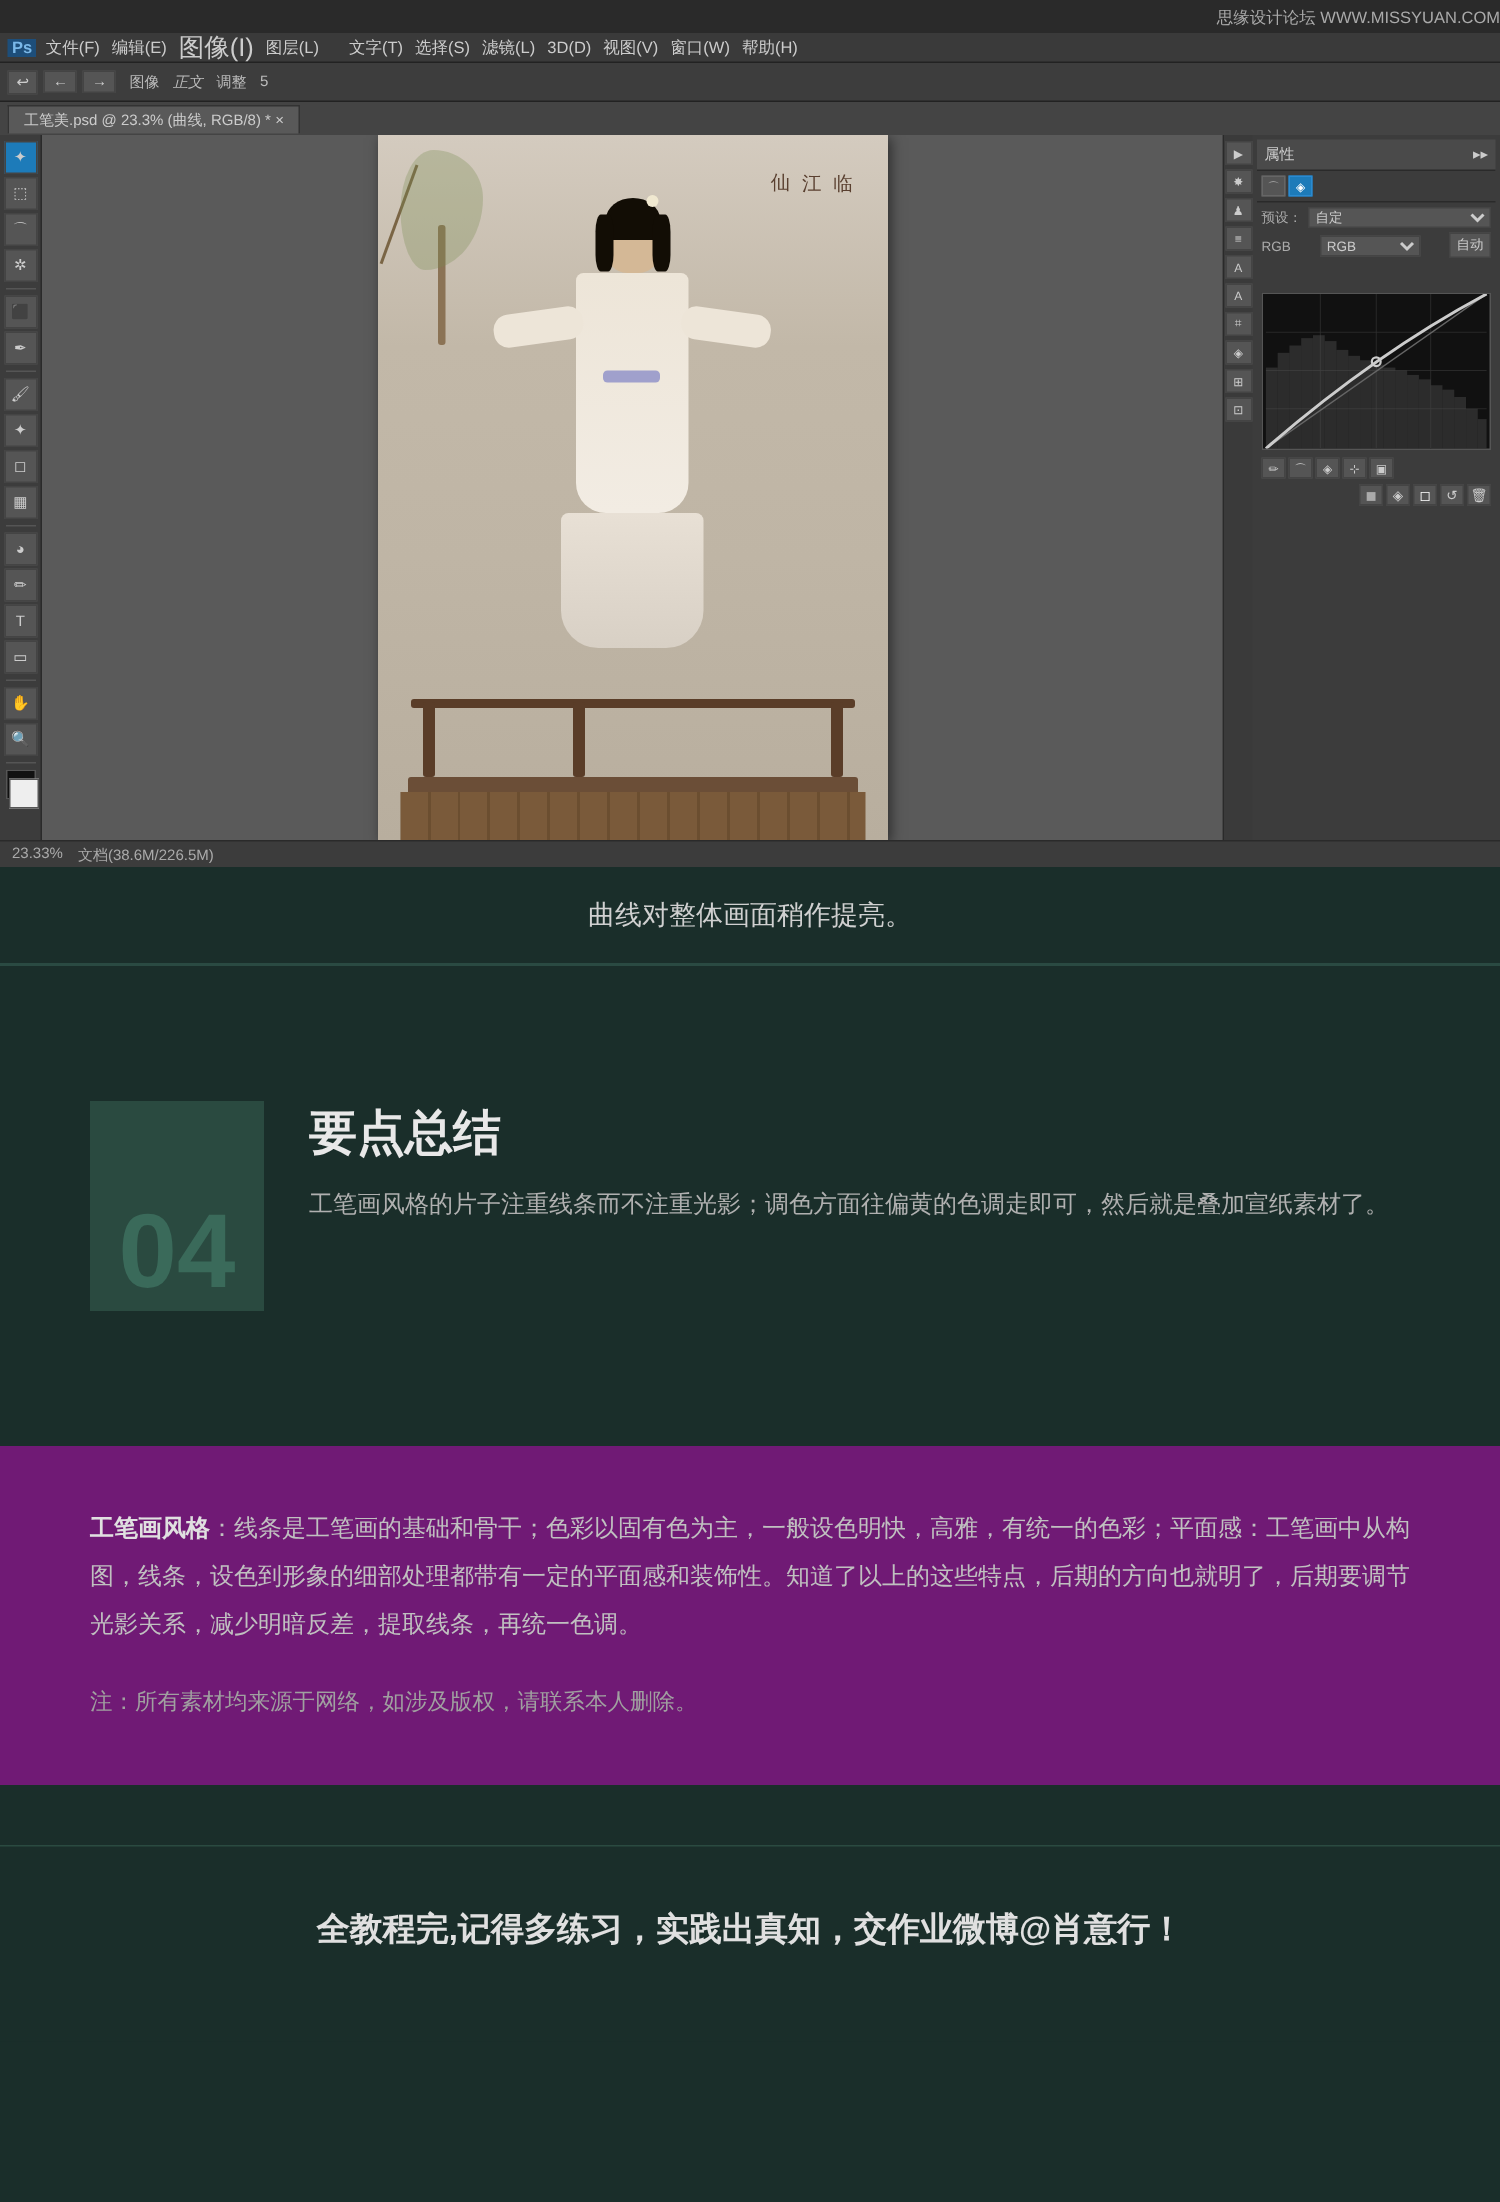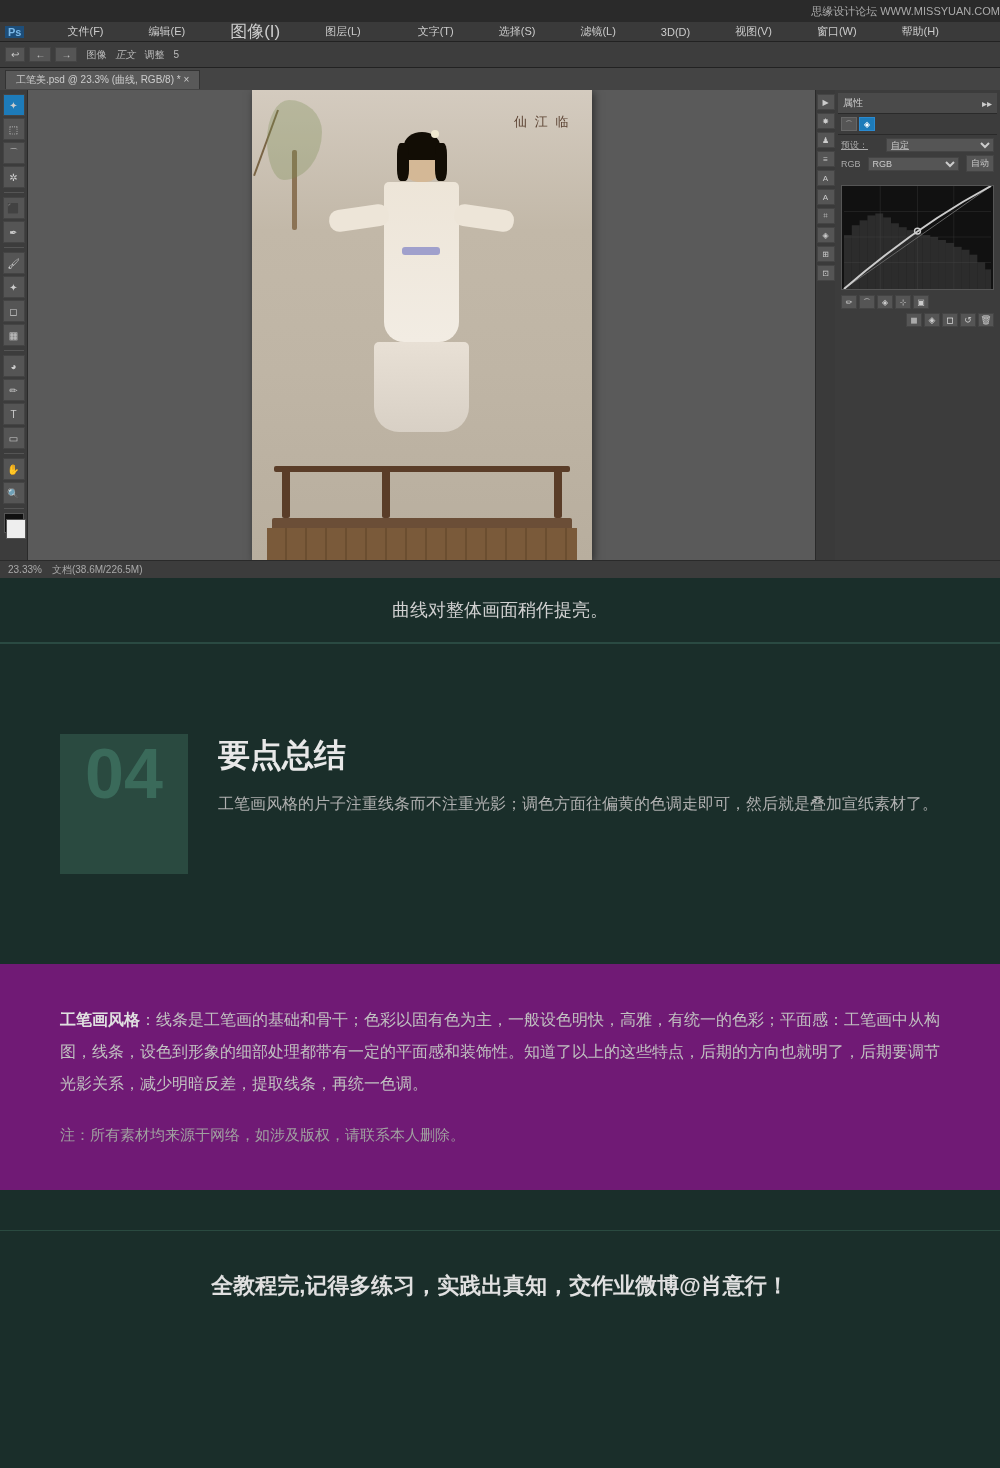--- a/index.html
+++ b/index.html
@@ -29,21 +29,20 @@
     }
 
     
     .ps-menubar {
       background: #3a3a3a;
       height: 20px;
       display: flex;
       align-items: center;
       padding: 0 5px;
       border-bottom: 1px solid #222;
-      gap: 37px;
     }
     .ps-menubar span {
       font-size: 11px;
       color: #ccc;
       margin-right: 10px;
       cursor: pointer;
     }
 
     
     .ps-toolbar-top {
@@ -267,26 +266,26 @@
 
     
     .section-04 {
       background: #1a2e2a;
       padding: 50px 60px;
       display: flex;
       gap: 30px;
       align-items: flex-start;
     }
     .section-number-box {
-      width: 128px;
+      width: 116px;
       height: 140px;
       background: #2a4a40;
       flex-shrink: 0;
       display: flex;
-      align-items: flex-start;
+      align-items: flex-end;
       justify-content: center;
     }
     .section-number {
       font-size: 70px;
       font-weight: bold;
       color: #3a6a5a;
     }
     .section-content {
       flex: 1;
     }
@@ -503,27 +502,27 @@
         <div style="background:#4a4a4a;padding:3px 5px;font-size:10px;color:#ccc;border-bottom:1px solid #2a2a2a;display:flex;justify-content:space-between;align-items:center;">
           <span>属性</span>
           <span style="cursor:pointer;">▸▸</span>
         </div>
 
         <div style="display:flex;gap:2px;padding:3px;background:#3c3c3c;border-bottom:1px solid #2a2a2a;">
           <div style="width:16px;height:14px;background:#555;border:1px solid #666;font-size:8px;color:#aaa;display:flex;align-items:center;justify-content:center;">⌒</div>
           <div style="width:16px;height:14px;background:#1d7bb9;border:1px solid #2a8ad0;font-size:8px;color:#fff;display:flex;align-items:center;justify-content:center;">◈</div>
         </div>
         <div style="padding:3px;font-size:9px;color:#aaa;">
-          <div style="display:flex;align-items:center;gap:18px;margin-bottom:3px;text-decoration:underline;">
+          <div style="display:flex;align-items:center;gap:4px;margin-bottom:3px;">
             <span>预设：</span>
             <select style="background:#555;border:1px solid #444;color:#ccc;font-size:9px;flex:1;">
               <option>自定</option>
             </select>
           </div>
-          <div style="display:flex;align-items:center;gap:7px;margin-bottom:7px;justify-content:center;">
+          <div style="display:flex;align-items:center;gap:19px;margin-bottom:17px;justify-content:center;">
             <span>RGB</span>
             <select style="background:#555;border:1px solid #444;color:#ccc;font-size:9px;flex:1;">
               <option>RGB</option>
             </select>
             <button style="background:#555;border:1px solid #444;color:#ccc;font-size:9px;padding:1px 4px;">自动</button>
           </div>
         </div>
 
         <div style="margin:3px;background:#111;border:1px solid #555;height:105px;position:relative;">
           <svg width="100%" height="100%" viewBox="0 0 150 105">

